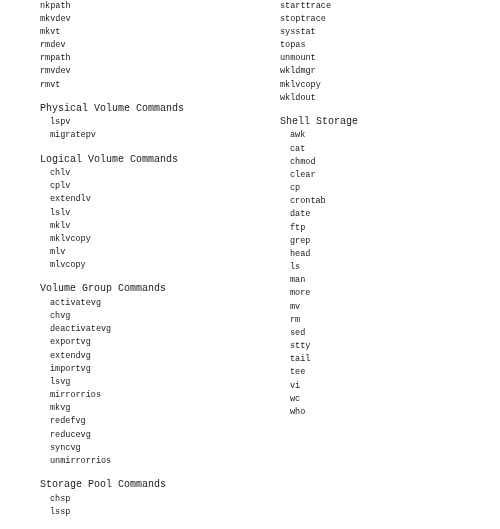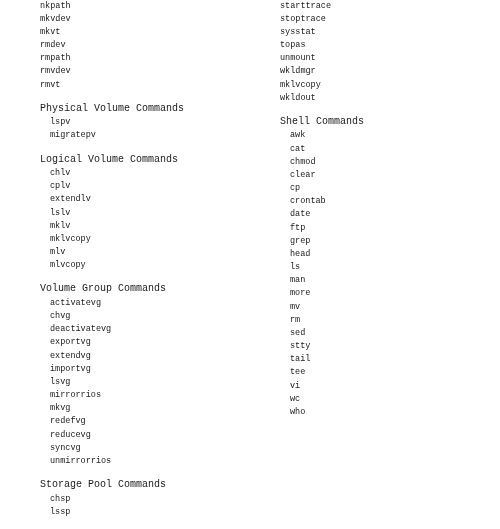--- a/index.html
+++ b/index.html
@@ -115,21 +115,21 @@
       <div class="cmd-line">starttrace</div>
       <div class="cmd-line">stoptrace</div>
       <div class="cmd-line">sysstat</div>
       <div class="cmd-line">topas</div>
       <div class="cmd-line">unmount</div>
       <div class="cmd-line">wkldmgr</div>
       <div class="cmd-line">mklvcopy</div>
       <div class="cmd-line">wkldout</div>
 
       <div class="spacer"></div>
-      <div class="section-header">Shell Commands</div>
+      <div class="section-header">Shell Storage</div>
       <div class="cmd-line indent">awk</div>
       <div class="cmd-line indent">cat</div>
       <div class="cmd-line indent">chmod</div>
       <div class="cmd-line indent">clear</div>
       <div class="cmd-line indent">cp</div>
       <div class="cmd-line indent">crontab</div>
       <div class="cmd-line indent">date</div>
       <div class="cmd-line indent">ftp</div>
       <div class="cmd-line indent">grep</div>
       <div class="cmd-line indent">head</div>

